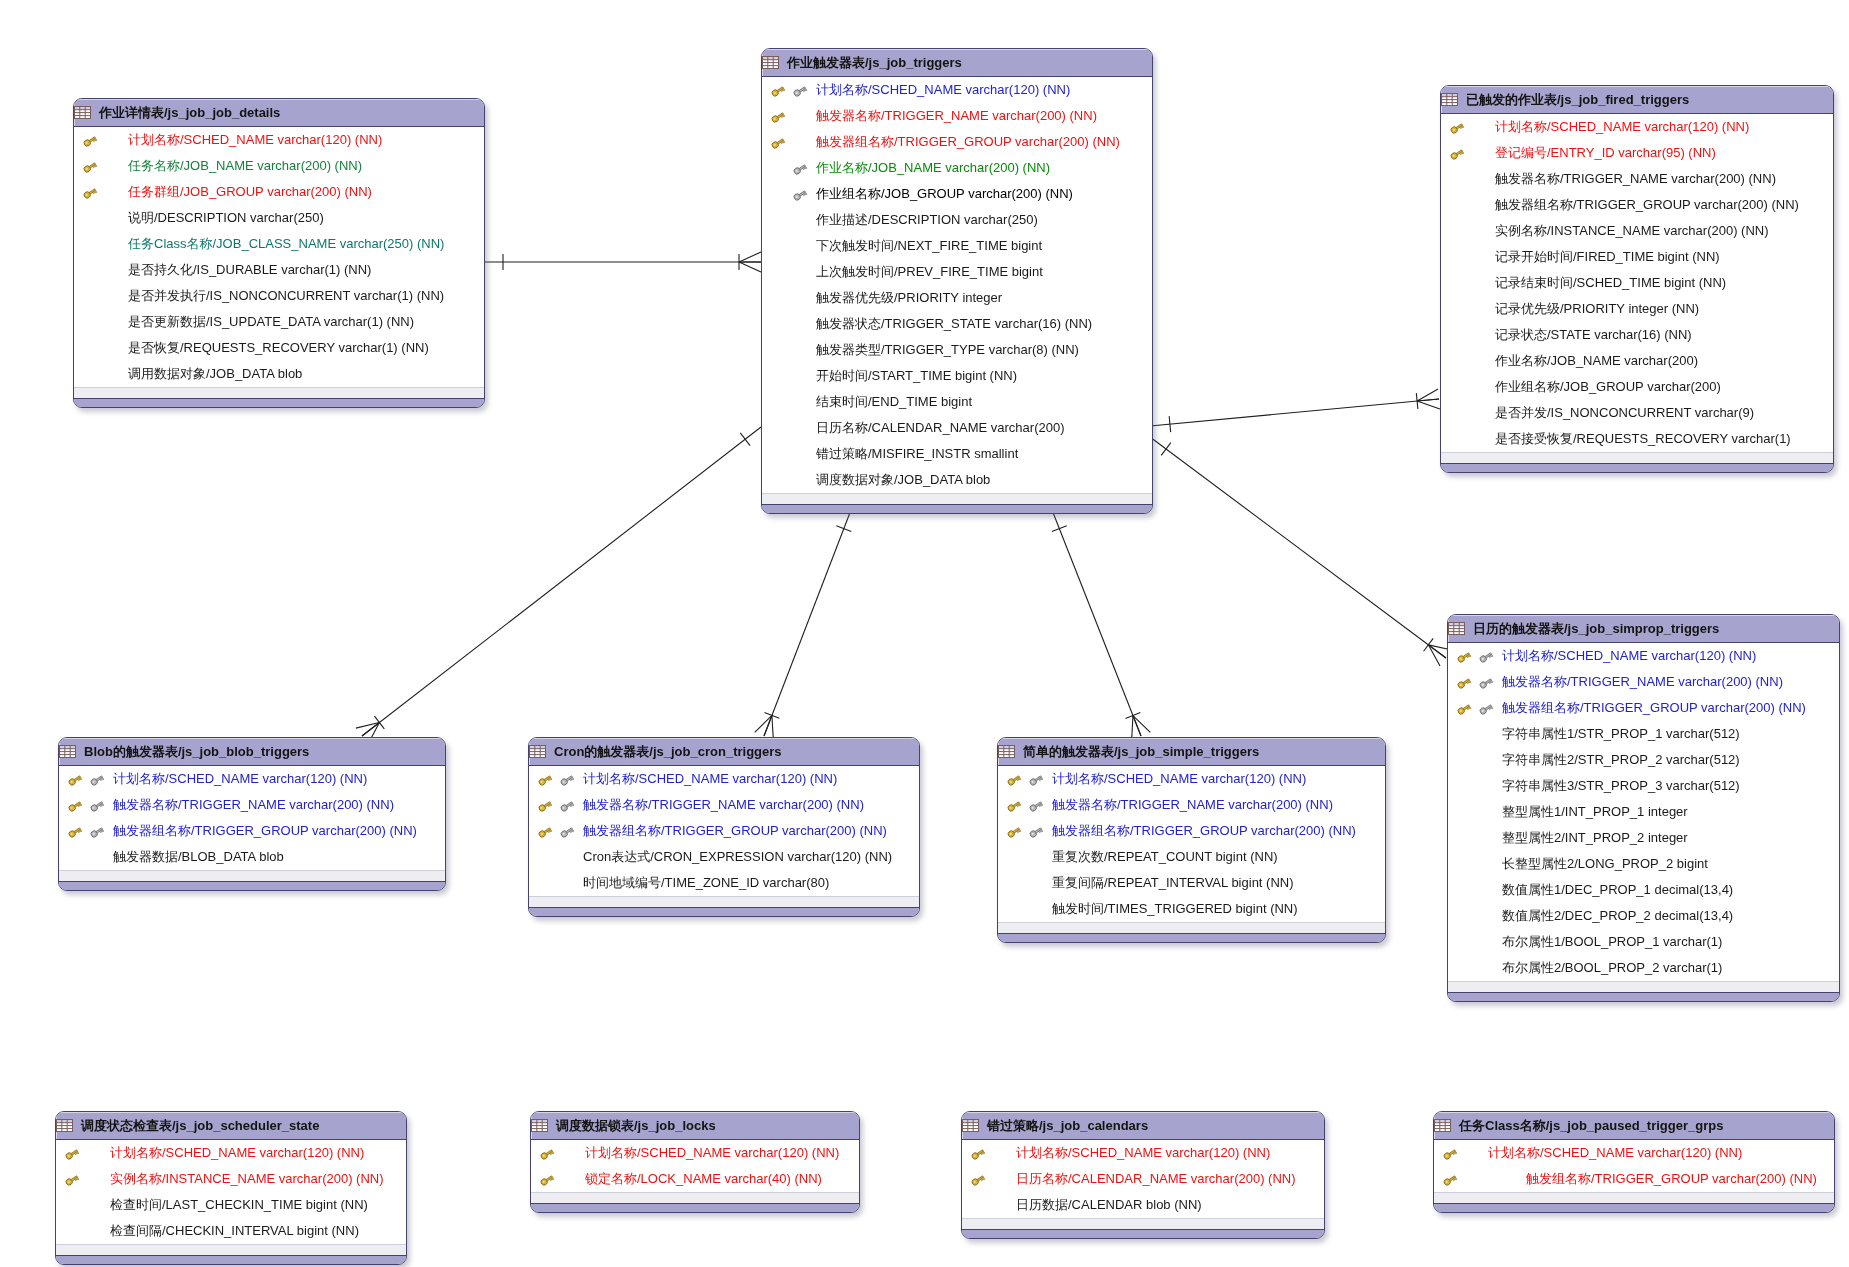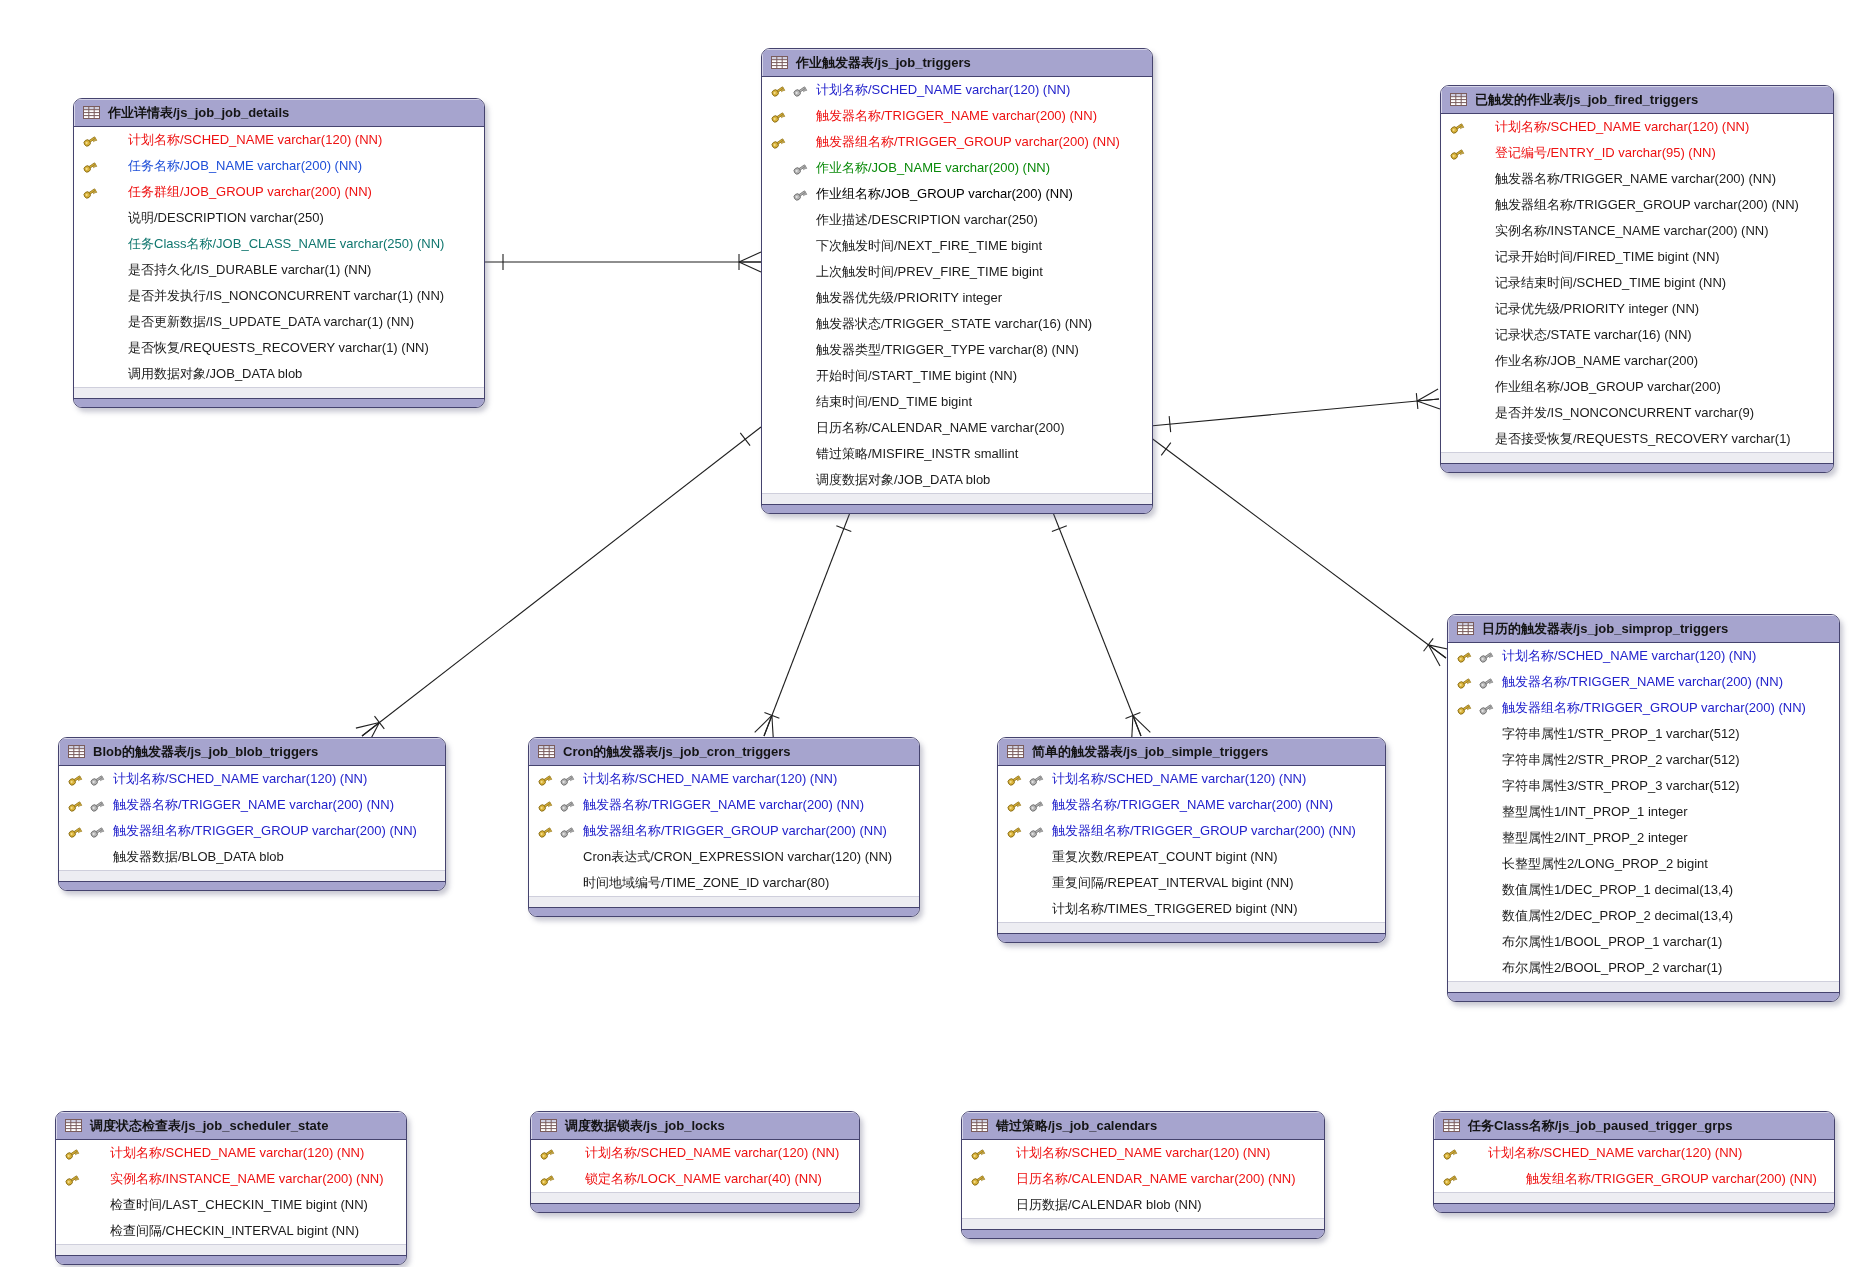--- a/index.html
+++ b/index.html
@@ -14,21 +14,20 @@
     box-shadow:3px 4px 5px rgba(100,100,130,0.35);
     overflow:hidden;
   }
   .ertable .thead{
     height:28px;
     background:#A6A4CE;
     border-bottom:1.5px solid #45436E;
     display:flex;
     align-items:center;
     gap:8px;
-    padding-left:9px;
     box-sizing:border-box;
     box-shadow:inset 1px 1px 0 rgba(255,255,255,0.55);
   }
   .ertable .title{
     font-size:13px;
     font-weight:bold;
     color:#141414;
     white-space:nowrap;
   }
   .ertable .row{
@@ -142,21 +141,21 @@
       <div class="row">
         <span class="keyicon" style="left: 8px;"><svg width="16" height="16" viewBox="0 0 16 16">
     <g transform="rotate(-35 8 8)">
       <rect x="6.6" y="7.1" width="7.6" height="1.9" rx="0.6" fill="#D9B23A" stroke="#8a6d14" stroke-width="0.7"></rect>
       <rect x="10.6" y="8.6" width="1.3" height="2.1" fill="#D9B23A" stroke="#8a6d14" stroke-width="0.5"></rect>
       <rect x="12.8" y="8.6" width="1.3" height="2.7" fill="#D9B23A" stroke="#8a6d14" stroke-width="0.5"></rect>
       <circle cx="4.6" cy="8" r="3.1" fill="#D9B23A" stroke="#8a6d14" stroke-width="0.9"></circle>
       <circle cx="4.2" cy="7.6" r="1.1" fill="#F2DC8A"></circle>
     </g>
   </svg></span>
-        <span class="ftext" style="color: #1d4ed8;">任务名称/JOB_NAME varchar(200) (NN)</span>
+        <span class="ftext" style="color: #15803d;">任务名称/JOB_NAME varchar(200) (NN)</span>
       </div>
       <div class="row">
         <span class="keyicon" style="left: 8px;"><svg width="16" height="16" viewBox="0 0 16 16">
     <g transform="rotate(-35 8 8)">
       <rect x="6.6" y="7.1" width="7.6" height="1.9" rx="0.6" fill="#D9B23A" stroke="#8a6d14" stroke-width="0.7"></rect>
       <rect x="10.6" y="8.6" width="1.3" height="2.1" fill="#D9B23A" stroke="#8a6d14" stroke-width="0.5"></rect>
       <rect x="12.8" y="8.6" width="1.3" height="2.7" fill="#D9B23A" stroke="#8a6d14" stroke-width="0.5"></rect>
       <circle cx="4.6" cy="8" r="3.1" fill="#D9B23A" stroke="#8a6d14" stroke-width="0.9"></circle>
       <circle cx="4.2" cy="7.6" r="1.1" fill="#F2DC8A"></circle>
     </g>
@@ -626,21 +625,21 @@
   </svg></span>
         <span class="ftext" style="color: rgb(34, 34, 204);">触发器组名称/TRIGGER_GROUP varchar(200) (NN)</span>
       </div>
       <div class="row">
         <span class="ftext" style="color: rgb(26, 26, 26);">重复次数/REPEAT_COUNT bigint (NN)</span>
       </div>
       <div class="row">
         <span class="ftext" style="color: rgb(26, 26, 26);">重复间隔/REPEAT_INTERVAL bigint (NN)</span>
       </div>
       <div class="row">
-        <span class="ftext" style="color: rgb(26, 26, 26);">计划名称/TIMES_TRIGGERED bigint (NN)</span>
+        <span class="ftext" style="color: rgb(26, 26, 26);">触发时间/TIMES_TRIGGERED bigint (NN)</span>
       </div>
       <div class="tstrip"></div>
       <div class="tbar"></div>
     </div>
     <div class="ertable" style="left: 1447px; top: 614px; width: 391px;">
       <div class="thead">
         <span style="display: inline-flex;">
           <svg width="17" height="13" viewBox="0 0 17 13">
     <rect x="0.5" y="0.5" width="16" height="12" fill="#ffffff" stroke="#7a5c5c"></rect>
     <rect x="0.5" y="0.5" width="16" height="3.2" fill="#cfcfe0" stroke="#7a5c5c"></rect>

